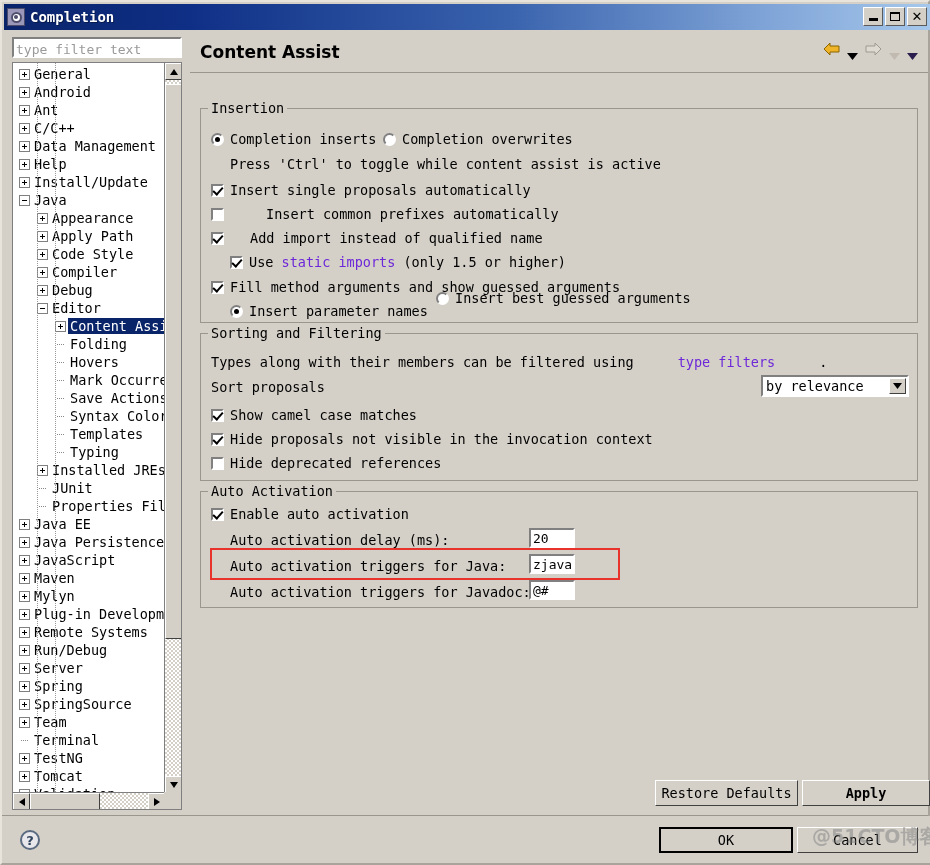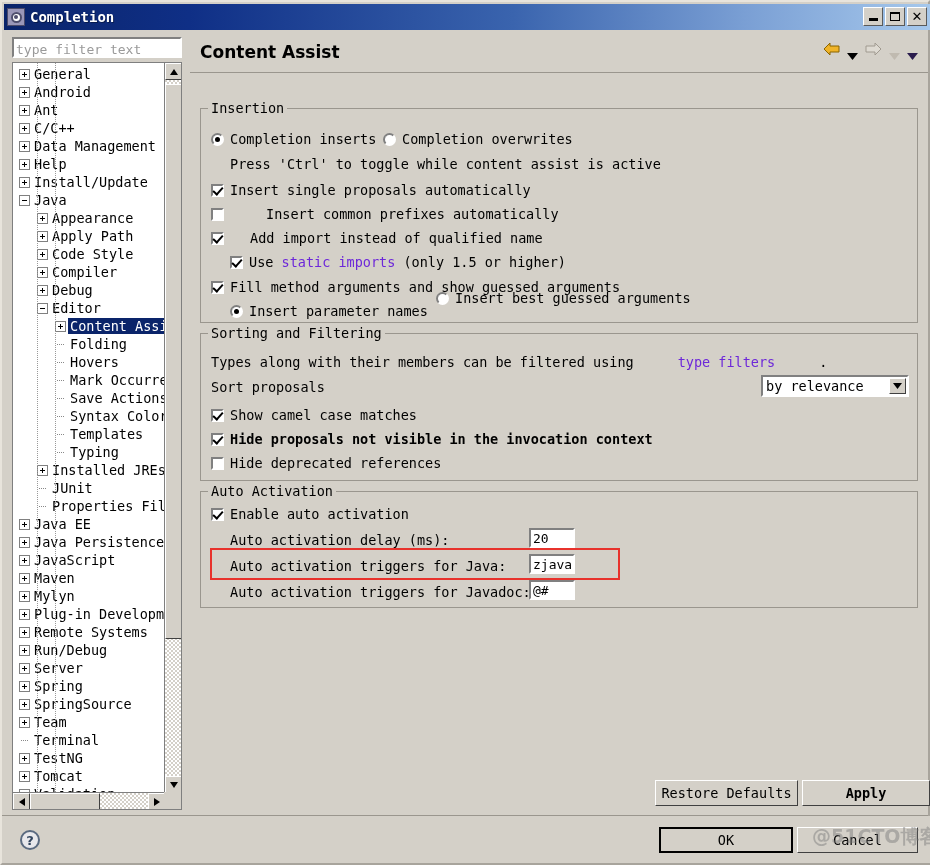--- a/index.html
+++ b/index.html
@@ -718,21 +718,21 @@
           <svg width="9" height="6" viewBox="0 0 9 6">
               <path d="M0 0 L9 0 L4.5 6 Z" fill="#000"></path>
             </svg>
         </span>
       </div>
 
       <div class="row" style="left:10px; top:73px;">
         <span class="cb on"></span>
         <span>Show camel case matches</span>
       </div>
-      <div class="row" style="left:10px; top:97px;font-weight:bold;">
+      <div class="row" style="left:10px; top:97px;">
         <span class="cb on"></span>
         <span>Hide proposals not visible in the invocation context</span>
       </div>
       <div class="row" style="left:10px; top:121px;">
         <span class="cb"></span>
         <span>Hide deprecated references</span>
       </div>
     </div>
 
     <div class="group grp-auto">

